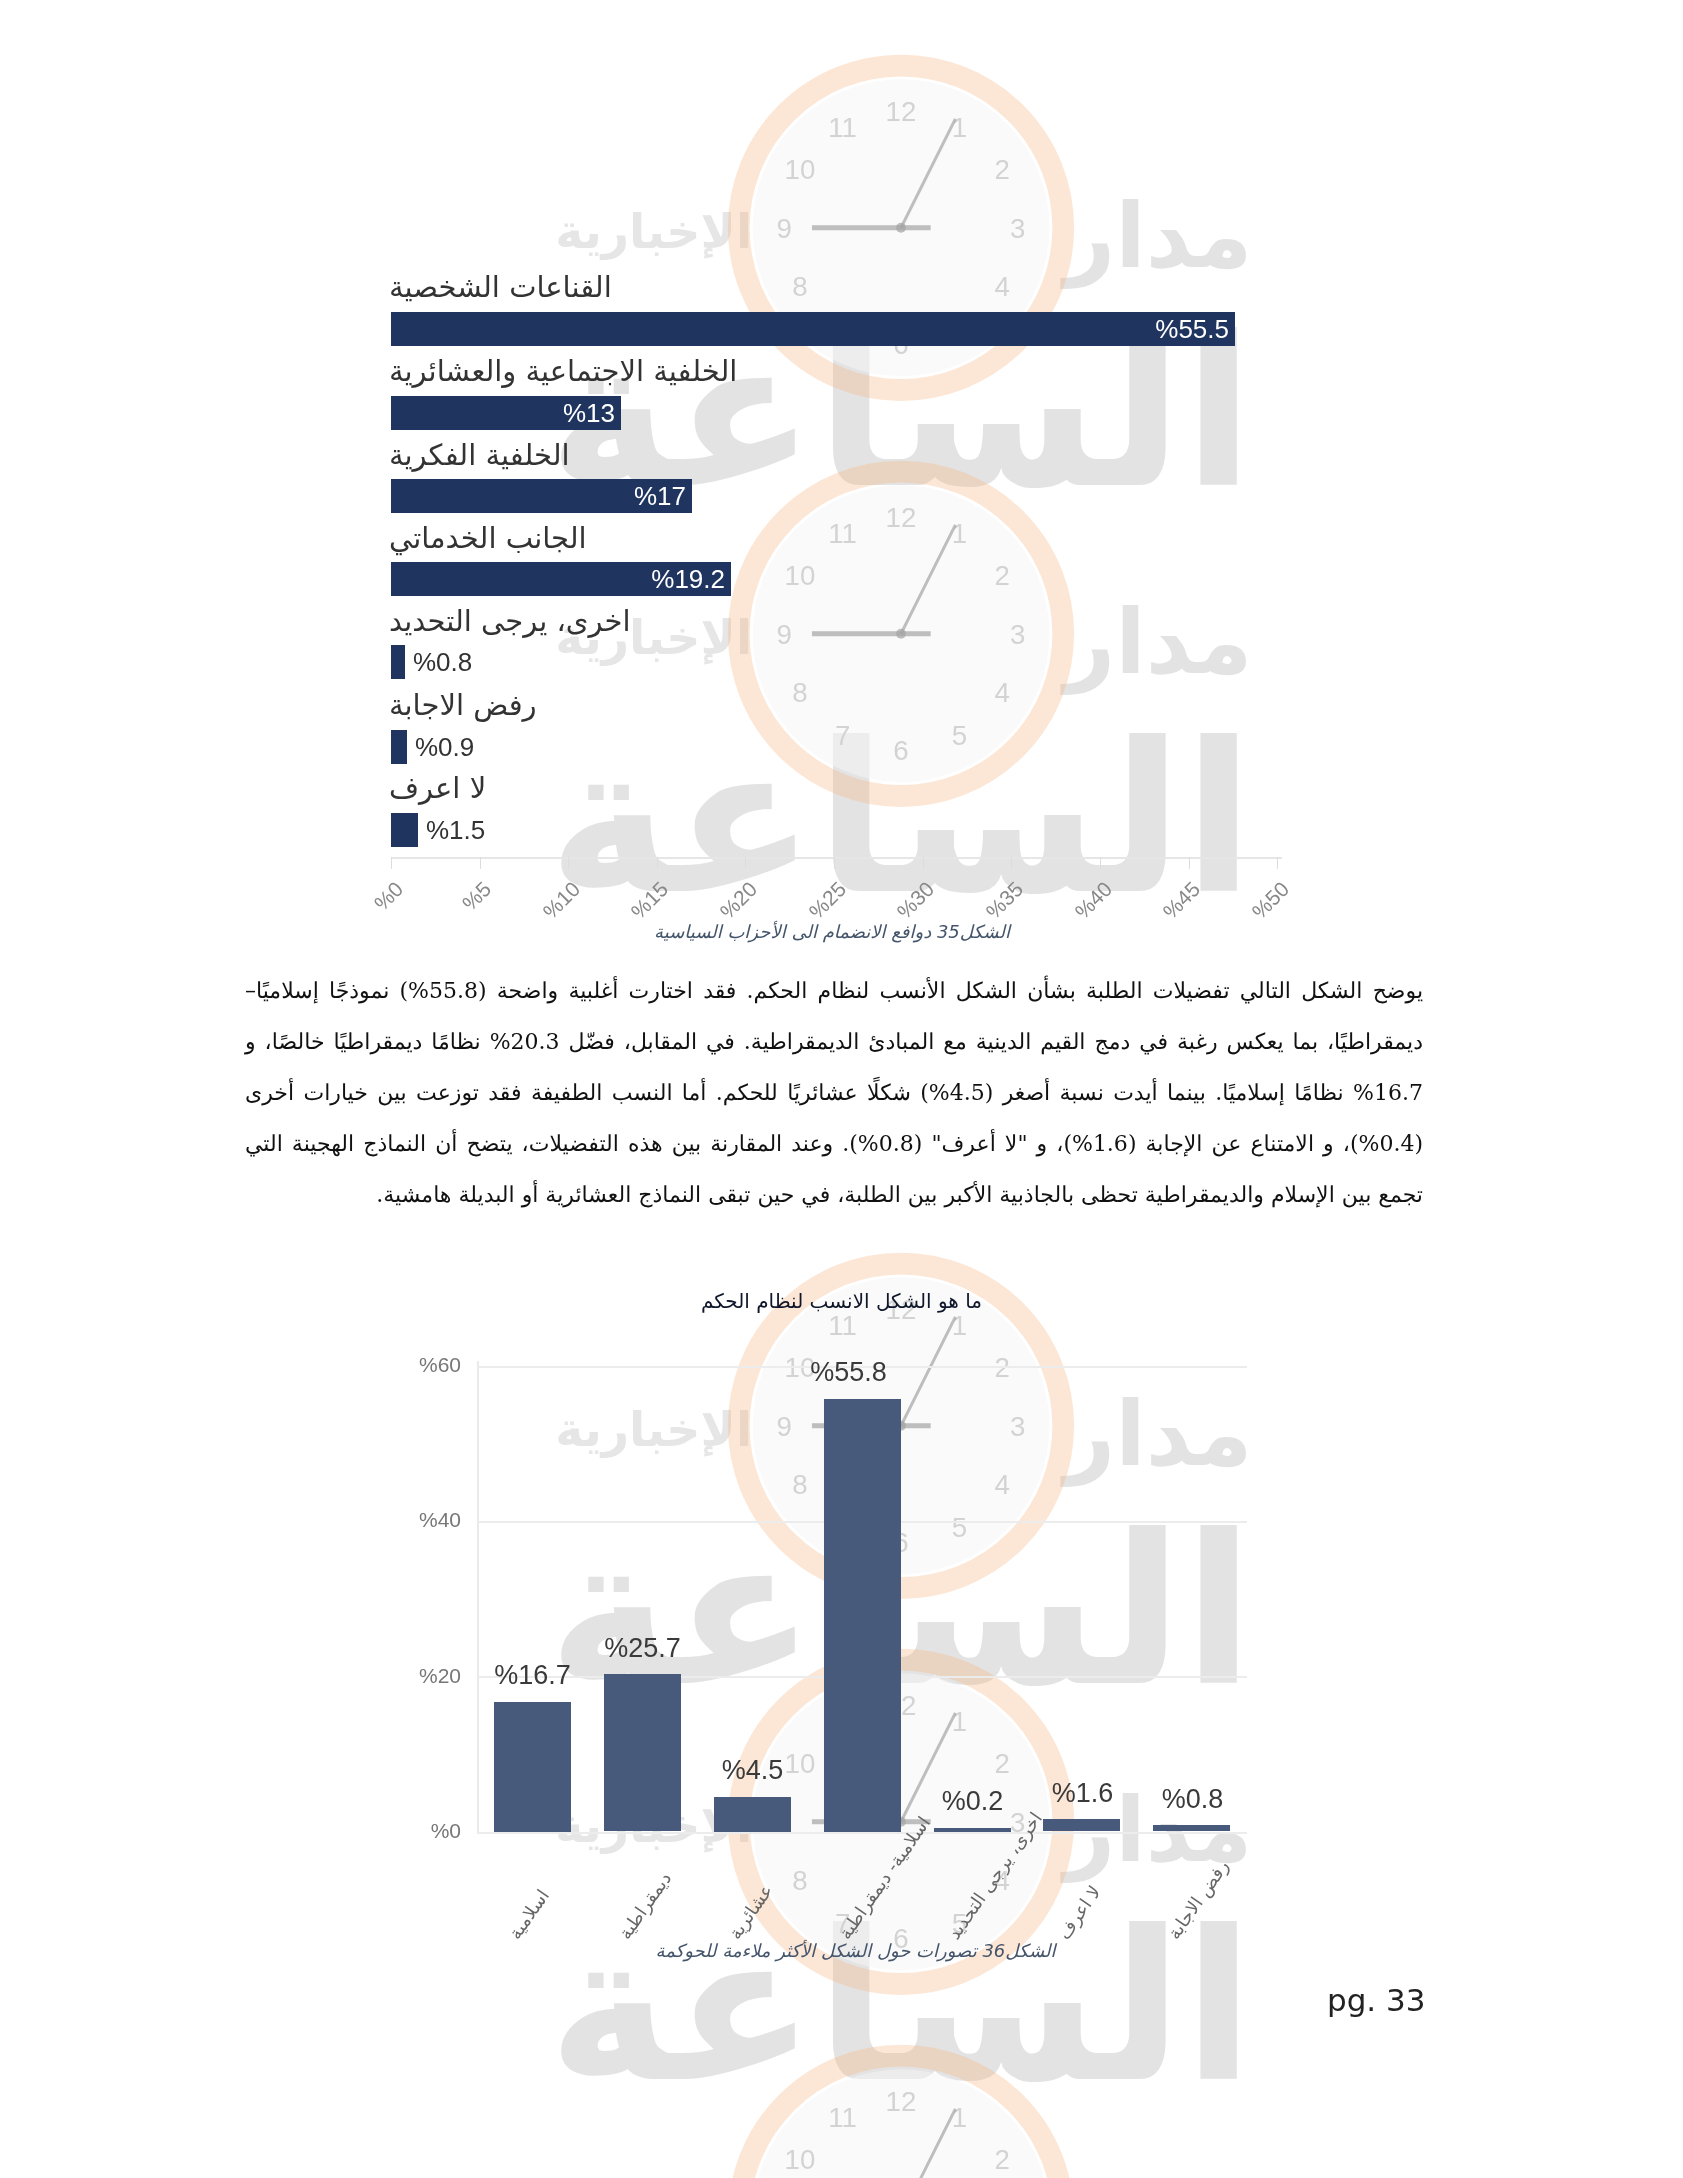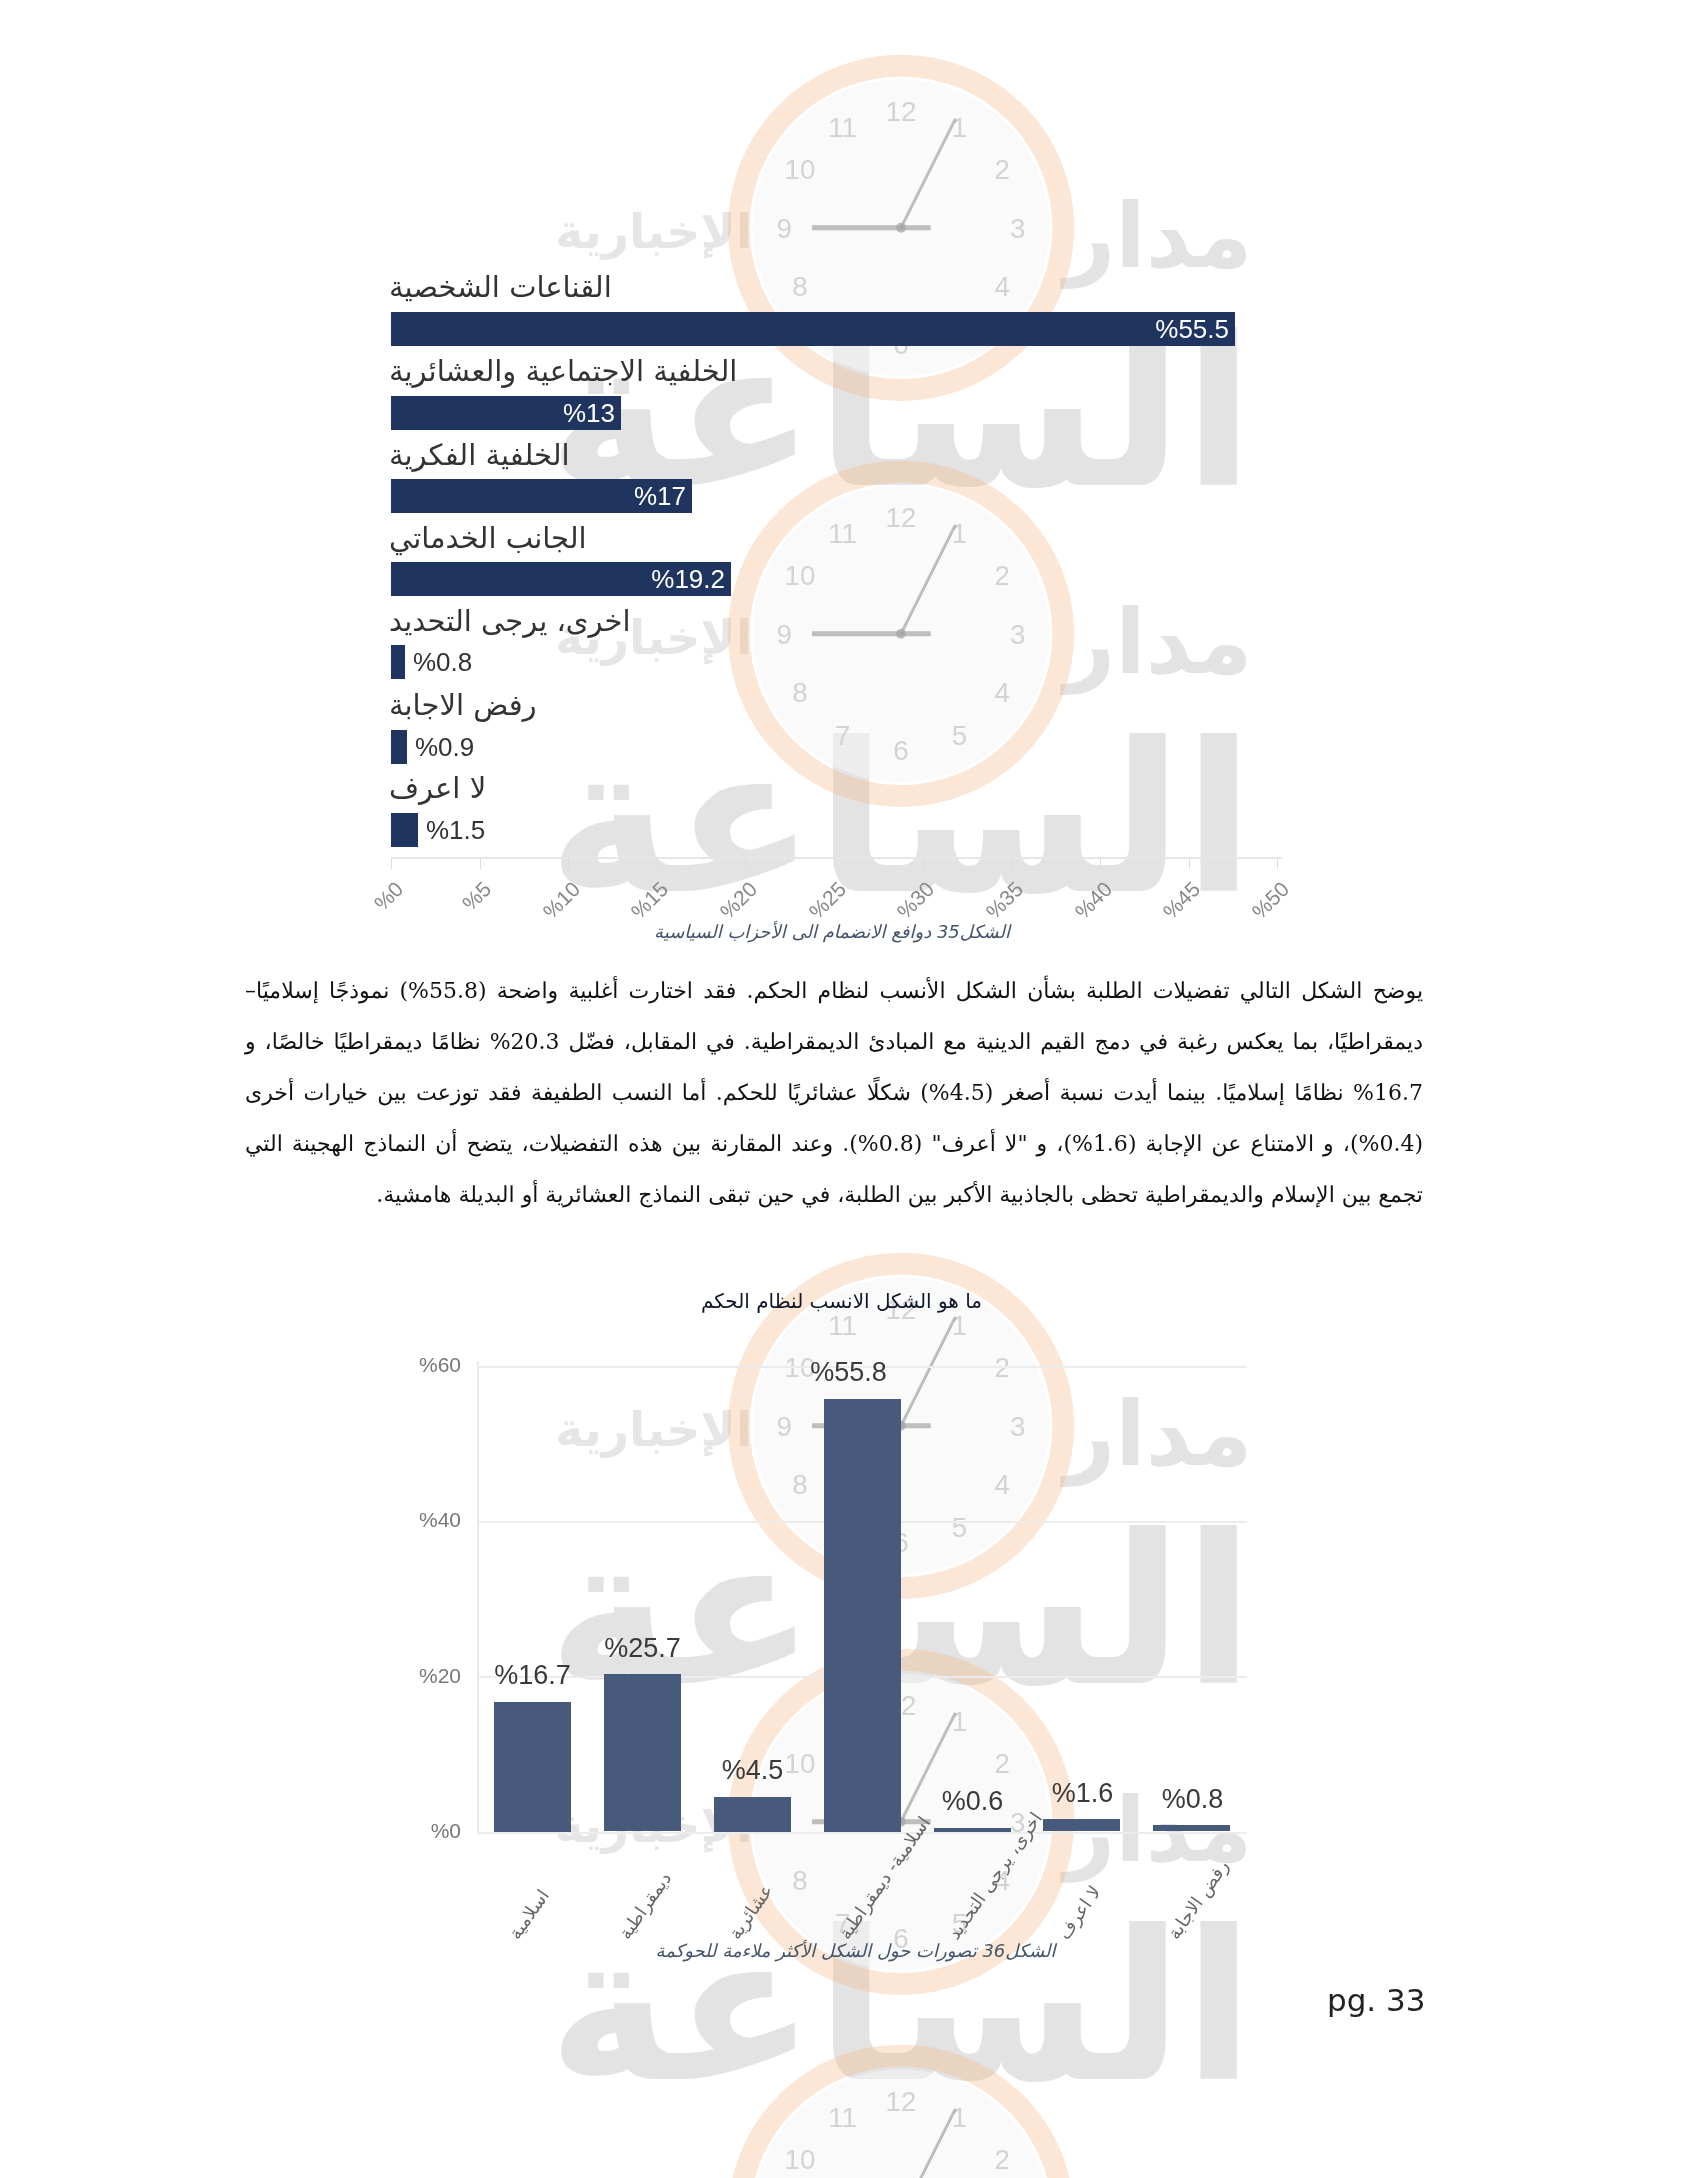--- a/index.html
+++ b/index.html
@@ -236,21 +236,21 @@
         <div class="vbar" style="left: 604px; top: 1674px; height: 157px; background: rgb(71, 90, 124);"></div>
         <div class="vbar-val" style="left: 583px; top: 1633px;">%25.7</div>
         <div class="vcat" style="left: 614px; top: 1931px; transform-origin: left top; transform: rotate(-55deg);">ديمقراطية</div>
         <div class="vbar" style="left: 714px; top: 1797px; height: 35px; background: rgb(71, 90, 124);"></div>
         <div class="vbar-val" style="left: 693px; top: 1755px;">%4.5</div>
         <div class="vcat" style="left: 724px; top: 1931px; transform-origin: left top; transform: rotate(-55deg);">عشائرية</div>
         <div class="vbar" style="left: 824px; top: 1399px; height: 433px; background: rgb(71, 90, 124);"></div>
         <div class="vbar-val" style="left: 789px; top: 1357px;">%55.8</div>
         <div class="vcat" style="left: 834px; top: 1931px; transform-origin: left top; transform: rotate(-55deg);">اسلامية- ديمقراطية</div>
         <div class="vbar" style="left: 934px; top: 1828px; height: 4px; background: rgb(71, 90, 124);"></div>
-        <div class="vbar-val" style="left: 913px; top: 1786px;">%0.6</div>
+        <div class="vbar-val" style="left: 913px; top: 1786px;">%0.2</div>
         <div class="vcat" style="left: 943px; top: 1931px; transform-origin: left top; transform: rotate(-55deg);">اخرى، يرجى التحديد</div>
         <div class="vbar" style="left: 1043px; top: 1819px; height: 12.4px; background: rgb(71, 90, 124);"></div>
         <div class="vbar-val" style="left: 1023px; top: 1778px;">%1.6</div>
         <div class="vcat" style="left: 1053px; top: 1931px; transform-origin: left top; transform: rotate(-55deg);">لا اعرف</div>
         <div class="vbar" style="left: 1153px; top: 1825px; height: 6.2px; background: rgb(71, 90, 124);"></div>
         <div class="vbar-val" style="left: 1133px; top: 1784px;">%0.8</div>
         <div class="vcat" style="left: 1163px; top: 1931px; transform-origin: left top; transform: rotate(-55deg);">رفض الاجابة</div>
       </div>
   </div>
   <div class="caption" style="top:1940px; left:628px; width:455px;text-align:center;">الشكل36 تصورات حول الشكل الأكثر ملاءمة للحوكمة</div>

